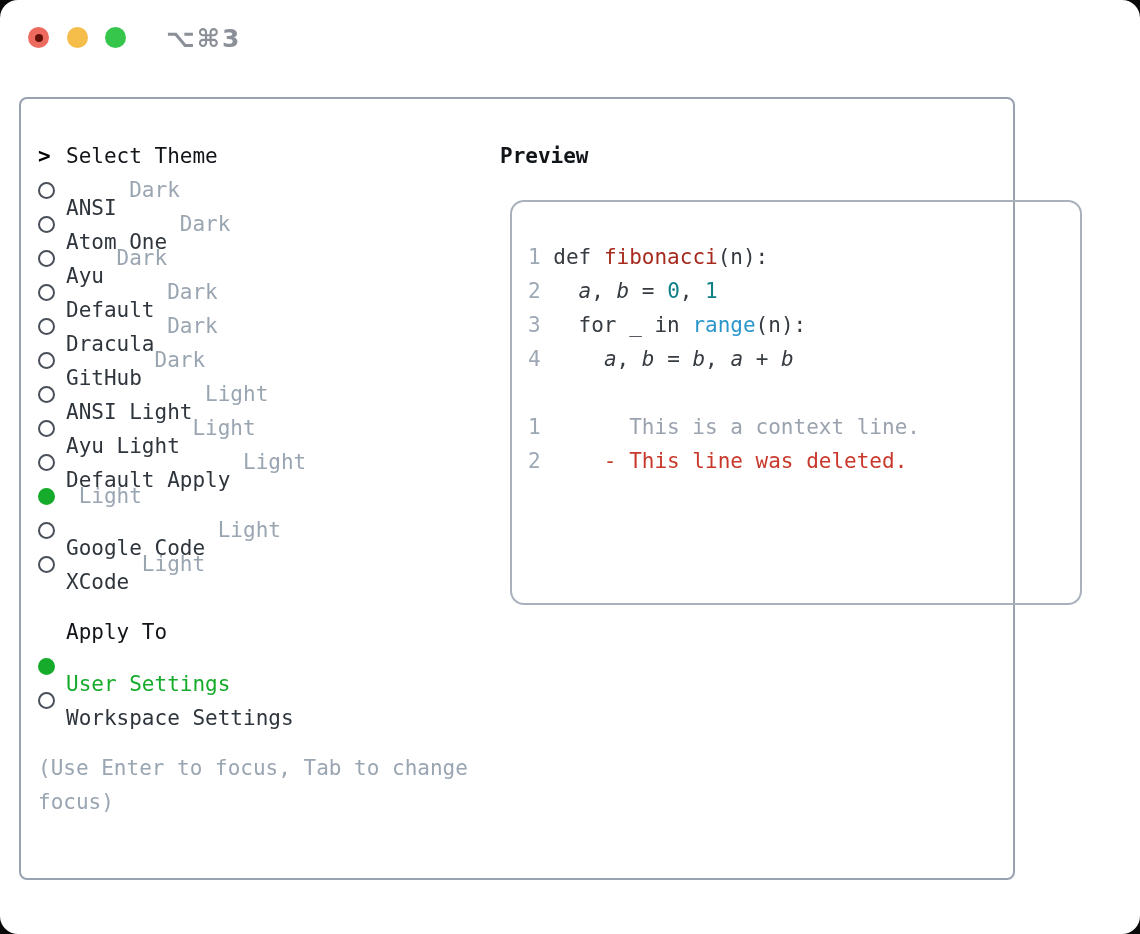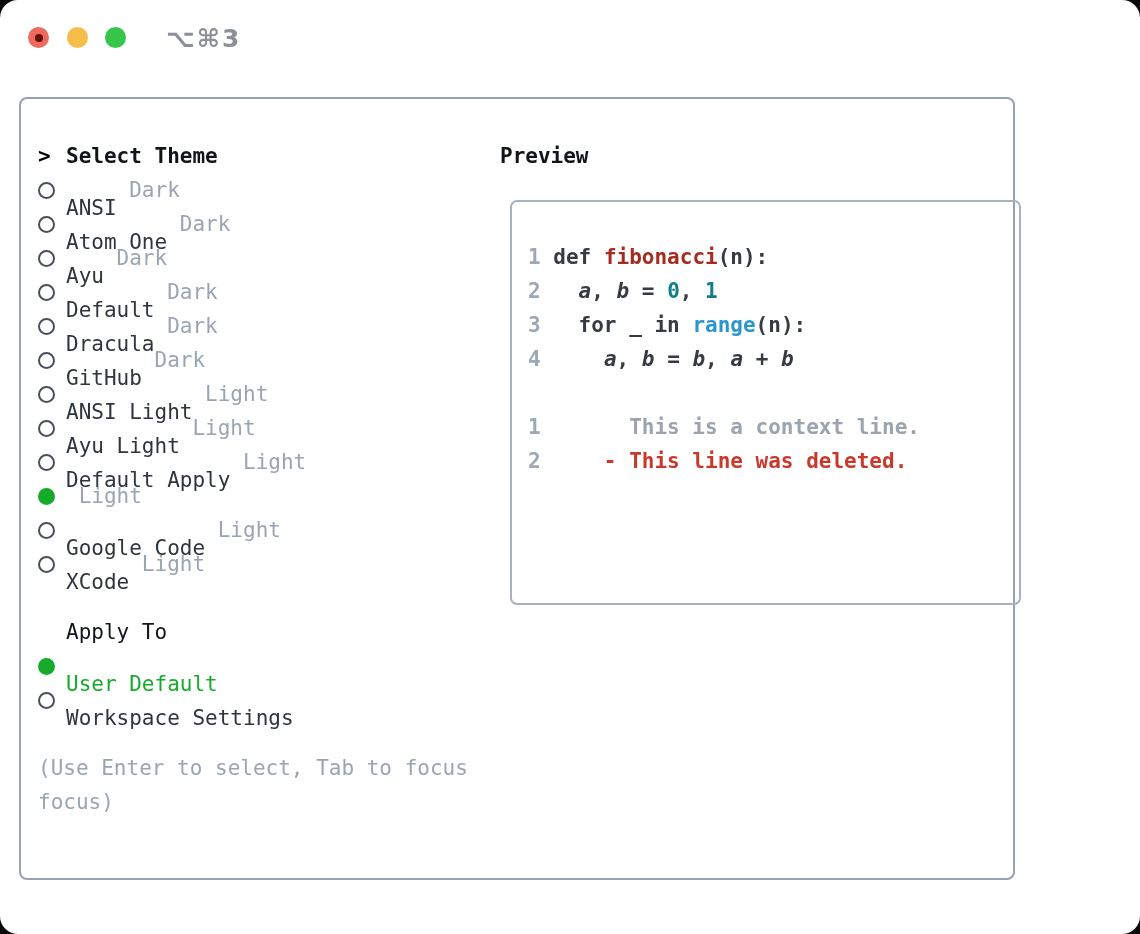--- a/index.html
+++ b/index.html
@@ -49,42 +49,41 @@
     border:2px solid var(--panel-border);border-radius:8px;background:#fff;
   }
   .row{display:flex;align-items:center;line-height:34px;font-size:21px;height:34px;}
   .marker{flex:0 0 28px;display:flex;align-items:center;}
   .prompt{color:#000;font-weight:700;}
   .bullet{
     width:13px;height:13px;border:2px solid #4a505a;border-radius:50%;
     box-sizing:content-box;
   }
   .bullet.filled{background:var(--accent-green);border-color:var(--accent-green);}
-  .header-text{font-weight:700;color:var(--header-black);}
+  .header-text{font-weight:400;color:var(--header-black);}
   .header-text2{font-weight:400;color:var(--header-black);}
   .item-name{color:var(--text-dark);margin-top:36px;}
   .item-name.selected{color:var(--accent-green);}
   .muted{color:var(--muted-gray);white-space:pre;}
   
   .left-col{position:absolute;left:17px;top:40px;width:440px;}
   .apply-section{margin-top:34px;text-align:right;}
   .help{
     margin-top:34px;width:430px;color:var(--muted-gray);
     font-size:21px;line-height:34px;
   }
   
   .preview-header{
     position:absolute;left:479px;top:40px;font-size:21px;line-height:34px;
     font-weight:700;color:var(--header-black);
   }
   .preview-box{
-    position:absolute;left:489px;top:101px;width:511px;height:405px;
-    border:2px solid #a9b1bd;border-radius:7px;box-sizing:border-box;
+    position:absolute;left:489px;top:101px;width:572px;height:405px;
+    border:2px solid #a9b1bd;border-radius:14px;box-sizing:border-box;
     overflow:hidden;
-    font-weight:bold;
   }
   .preview-lines{padding:38px 0 0 16px;}
   .pline{white-space:pre;font-size:21px;line-height:34px;min-height:34px;}
   .gutter{color:#9da8b4;}
   .seg-code{color:#363b42;}
   .seg-func{color:var(--function-red);}
   .seg-var{color:#363b42;font-style:italic;}
   .seg-num{color:var(--number-teal);}
   .seg-builtin{color:var(--builtin-blue);}
   .seg-context{color:#9aa3ae;}
@@ -201,32 +200,32 @@
       <div class="apply-section">
         <div class="row">
           <span class="marker"></span>
           <span class="header-text2">Apply To</span>
         </div>
         <div id="apply-list">
             <div class="row">
               <span class="marker">
                 <span class="bullet filled"></span>
               </span>
-              <span class="item-name selected">User Default</span>
+              <span class="item-name selected">User Settings</span>
             </div>
             <div class="row">
               <span class="marker">
                 <span class="bullet"></span>
               </span>
               <span class="item-name">Workspace Settings</span>
             </div>
           </div>
       </div>
 
-      <div class="help">(Use Enter to select, Tab to focus focus)</div>
+      <div class="help">(Use Enter to focus, Tab to change focus)</div>
     </div>
 
     <div class="preview-header">Preview</div>
 
     <div class="preview-box">
       <div class="preview-lines" id="preview-lines">
           <div class="pline"><span class="gutter">1 </span><span class="seg-code">def </span><span class="seg-func">fibonacci</span><span class="seg-code">(n):</span></div>
           <div class="pline"><span class="gutter">2 </span><span class="seg-code">  </span><span class="seg-var">a</span><span class="seg-code">, </span><span class="seg-var">b</span><span class="seg-code"> = </span><span class="seg-num">0</span><span class="seg-code">, </span><span class="seg-num">1</span></div>
           <div class="pline"><span class="gutter">3 </span><span class="seg-code">  for _ in </span><span class="seg-builtin">range</span><span class="seg-code">(n):</span></div>
           <div class="pline"><span class="gutter">4 </span><span class="seg-code">    </span><span class="seg-var">a</span><span class="seg-code">, </span><span class="seg-var">b</span><span class="seg-code"> = </span><span class="seg-var">b</span><span class="seg-code">, </span><span class="seg-var">a</span><span class="seg-code"> + </span><span class="seg-var">b</span></div>

